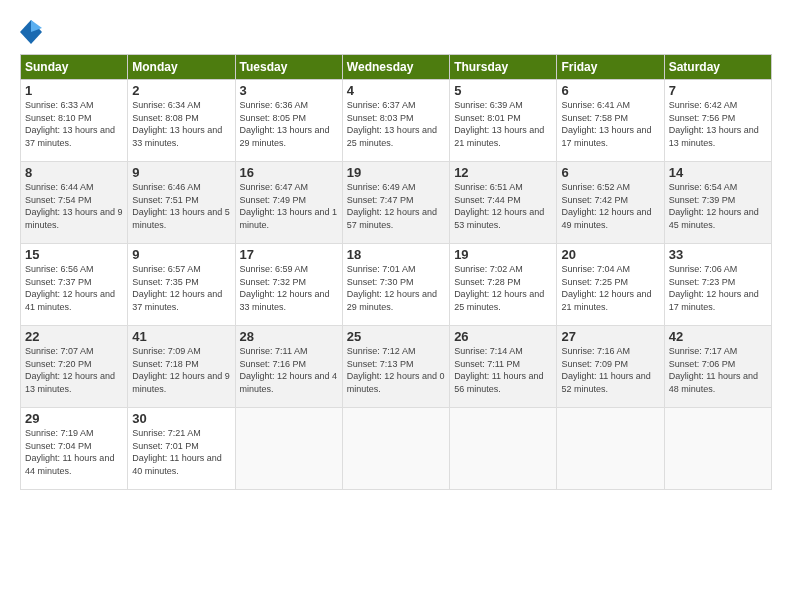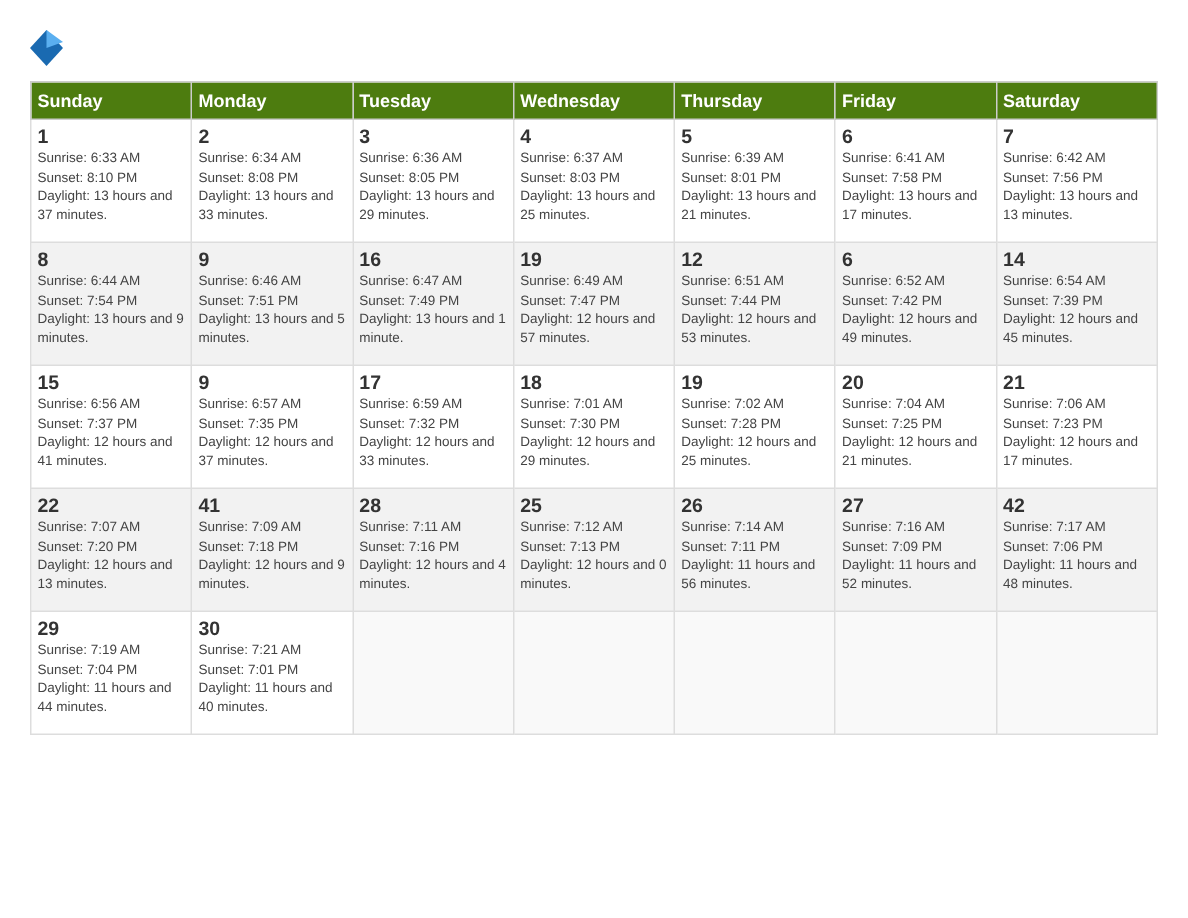--- a/index.html
+++ b/index.html
@@ -215,21 +215,21 @@
       </td>
           <td>
         <span class="day-num">19</span>
         <div class="day-info">Sunrise: 7:02 AM<br>Sunset: 7:28 PM<br>Daylight: 12 hours and 25 minutes.</div>
       </td>
           <td>
         <span class="day-num">20</span>
         <div class="day-info">Sunrise: 7:04 AM<br>Sunset: 7:25 PM<br>Daylight: 12 hours and 21 minutes.</div>
       </td>
           <td>
-        <span class="day-num">21</span>
+        <span class="day-num">33</span>
         <div class="day-info">Sunrise: 7:06 AM<br>Sunset: 7:23 PM<br>Daylight: 12 hours and 17 minutes.</div>
       </td>
         </tr>
         <tr>
           <td>
         <span class="day-num">22</span>
         <div class="day-info">Sunrise: 7:07 AM<br>Sunset: 7:20 PM<br>Daylight: 12 hours and 13 minutes.</div>
       </td>
           <td>
         <span class="day-num">41</span>

